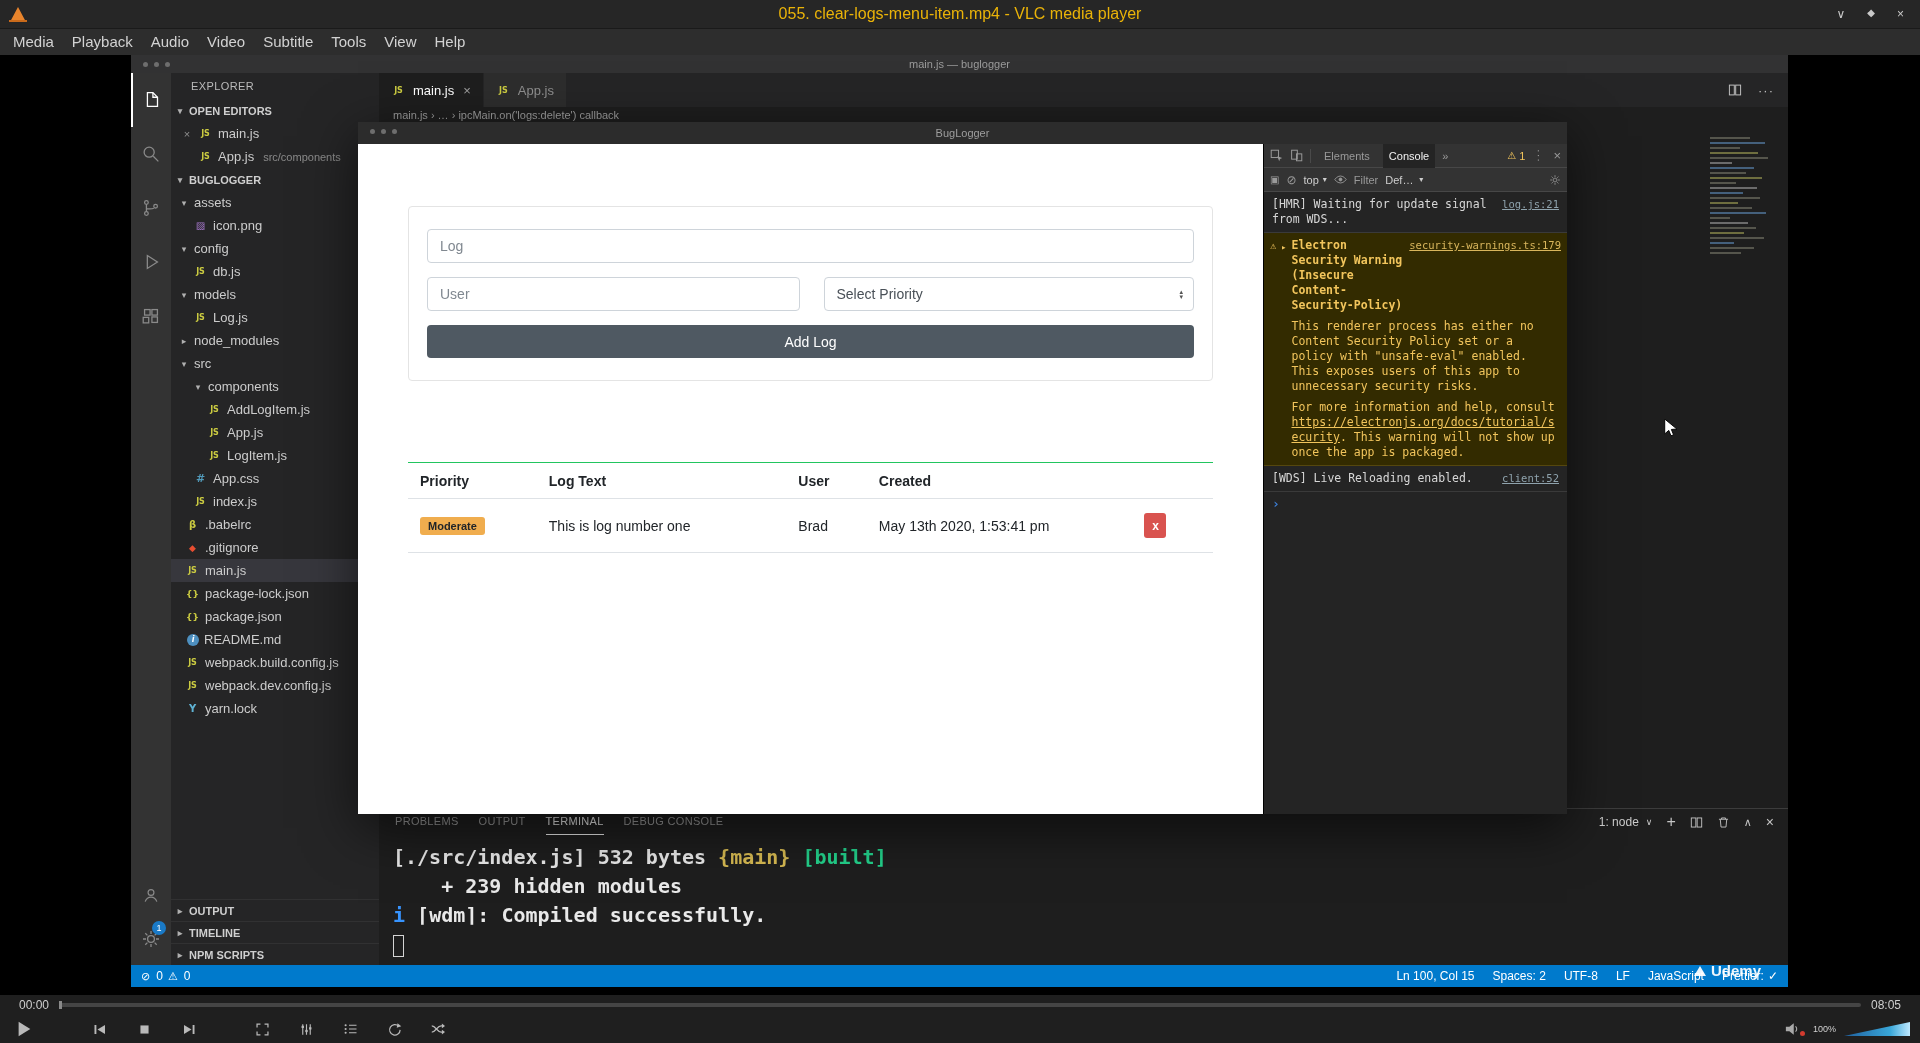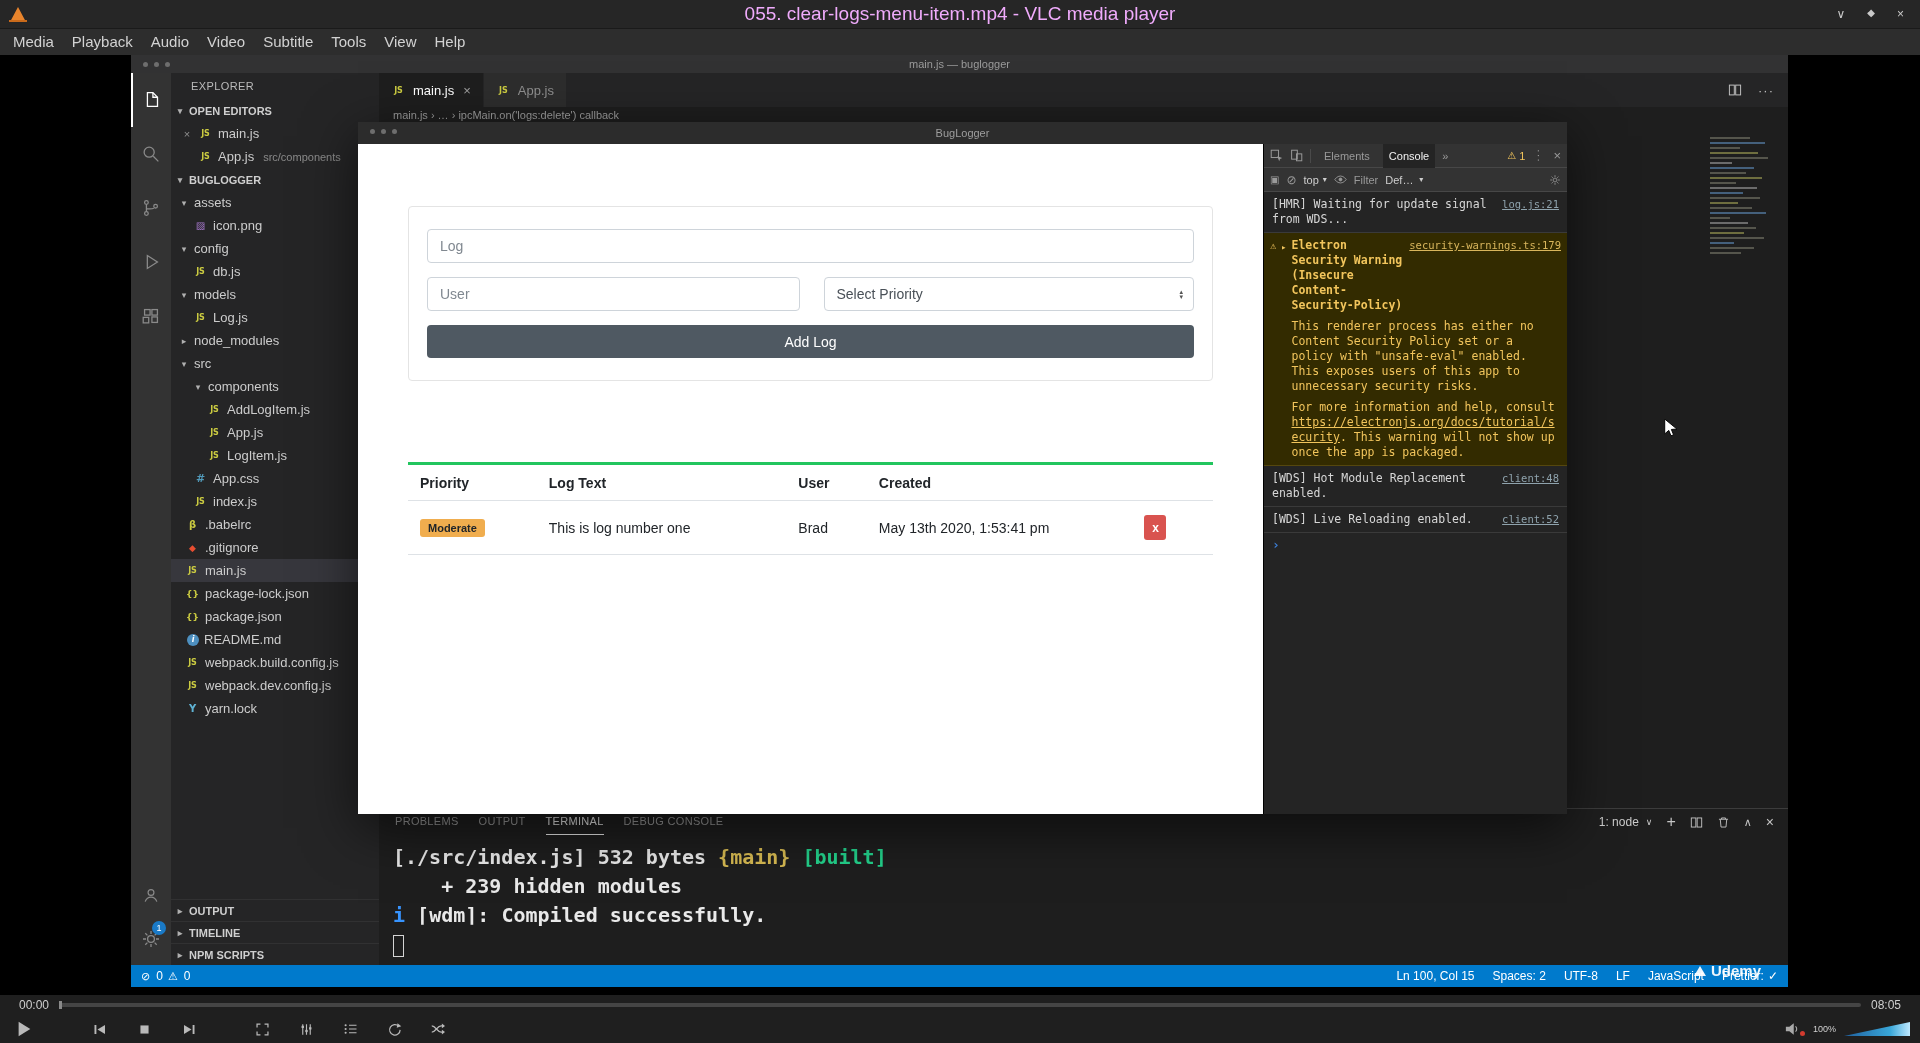--- a/index.html
+++ b/index.html
@@ -5,21 +5,21 @@
   html,body{margin:0;padding:0;width:1920px;height:1043px;background:#000;overflow:hidden;
     font-family:"Liberation Sans",sans-serif;-webkit-font-smoothing:antialiased;}
   *{box-sizing:border-box;}
 
   
   .vlc-titlebar{position:absolute;left:0;top:0;width:1920px;height:29px;background:#262626;
     display:flex;align-items:center;border-bottom:1px solid #1a1a1a;}
   .vlc-cone{margin-left:10px;width:0;height:0;border-left:8px solid transparent;
     border-right:8px solid transparent;border-bottom:15px solid #e8842c;position:relative;}
   .vlc-cone:after{content:"";position:absolute;left:-9px;top:13px;width:18px;height:2px;background:#c96a1b;}
-  .vlc-title{position:absolute;left:0;right:0;text-align:center;color:#f0abfc;font-size:19px;pointer-events:none;}
+  .vlc-title{position:absolute;left:0;right:0;text-align:center;color:#eab308;font-size:16px;pointer-events:none;}
   .vlc-winctl{margin-left:auto;display:flex;gap:22px;margin-right:16px;color:#c9c9c9;font-size:12px;z-index:2;}
   .vlc-winctl span{cursor:default;}
   .vlc-menubar{position:absolute;left:0;top:29px;width:1920px;height:26px;background:#2d2d2d;
     display:flex;align-items:center;padding-left:4px;}
   .menu-item{color:#d2d2d2;font-size:15px;padding:0 9px;line-height:26px;}
 
   
   .video{position:absolute;left:0;top:55px;width:1920px;height:940px;background:#000;overflow:hidden;}
 
   
@@ -104,21 +104,21 @@
     color:#495057;font-family:"Liberation Sans",sans-serif;outline:none;background:#fff;}
   .form-input::placeholder{color:#808890;}
   .form-row2{display:flex;gap:24px;margin-top:14px;}
   .form-row2 > *{flex:1;}
   .select-box{height:34px;border:1px solid #ced4da;border-radius:4px;padding:0 10px 0 12px;display:flex;
     align-items:center;justify-content:space-between;font-size:14px;color:#495057;background:#fff;}
   .sel-arrows{display:flex;flex-direction:column;line-height:5px;font-size:7px;color:#555;}
   .add-btn{width:100%;height:33px;margin-top:14px;background:#4f5962;border:none;border-radius:4px;color:#fff;
     font-size:14px;font-family:"Liberation Sans",sans-serif;}
   .log-table{position:absolute;left:50px;right:50px;top:318px;border-collapse:collapse;width:805px;font-size:14px;}
-  .log-table th{text-align:left;font-weight:bold;padding:10px 12px 9px;border-top:3px solid #22c55e;border-bottom:1px solid #dee2e6;}
+  .log-table th{text-align:left;font-weight:bold;padding:10px 12px 9px;border-top:1px solid #22c55e;border-bottom:1px solid #dee2e6;}
   .log-table td{padding:14px 12px;border-bottom:1px solid #dee2e6;vertical-align:middle;}
   .badge-warn{display:inline-block;background:#f0ad4e;color:#212529;font-size:11px;font-weight:bold;
     padding:3px 8px;border-radius:3px;}
   .del-btn{width:22px;height:25px;background:#d9534f;border:none;border-radius:3px;color:#fff;font-size:12px;font-weight:bold;}
 
   
   .bw-devtools{flex:1;background:#242424;border-left:1px solid #000;display:flex;flex-direction:column;min-width:0;}
   .dt-row{height:24px;background:#333333;border-bottom:1px solid #474747;display:flex;align-items:center;
     padding:0 6px;gap:7px;flex:none;color:#9a9a9a;font-size:11px;}
   .dt-tab{padding:0 6px;height:24px;display:flex;align-items:center;}
@@ -608,24 +608,20 @@
                 <span class="warn-title">Electron Security Warning (Insecure Content-Security-Policy)</span>
                 <span class="c-link warn-link">security-warnings.ts:179</span>
               </div>
               <div class="warn-text">This renderer process has either no Content Security Policy set or a policy with "unsafe-eval" enabled. This exposes users of this app to unnecessary security risks.</div>
               <div class="warn-text">
                 <span>For more information and help, consult </span><span class="warn-url">https://electronjs.org/docs/tutorial/security</span><span>. This warning will not show up once the app is packaged.</span>
               </div>
             </div>
           </div>
           <div class="c-entry">
-            <span class="c-text">[WDS] Hot Module Replacement enabled.</span>
-            <span class="c-link">client:48</span>
-          </div>
-          <div class="c-entry">
             <span class="c-text">[WDS] Live Reloading enabled.</span>
             <span class="c-link">client:52</span>
           </div>
           <div class="c-prompt">›</div>
         </div>
       </div>
     </div>
   </div>
 
   <div class="watermark">

